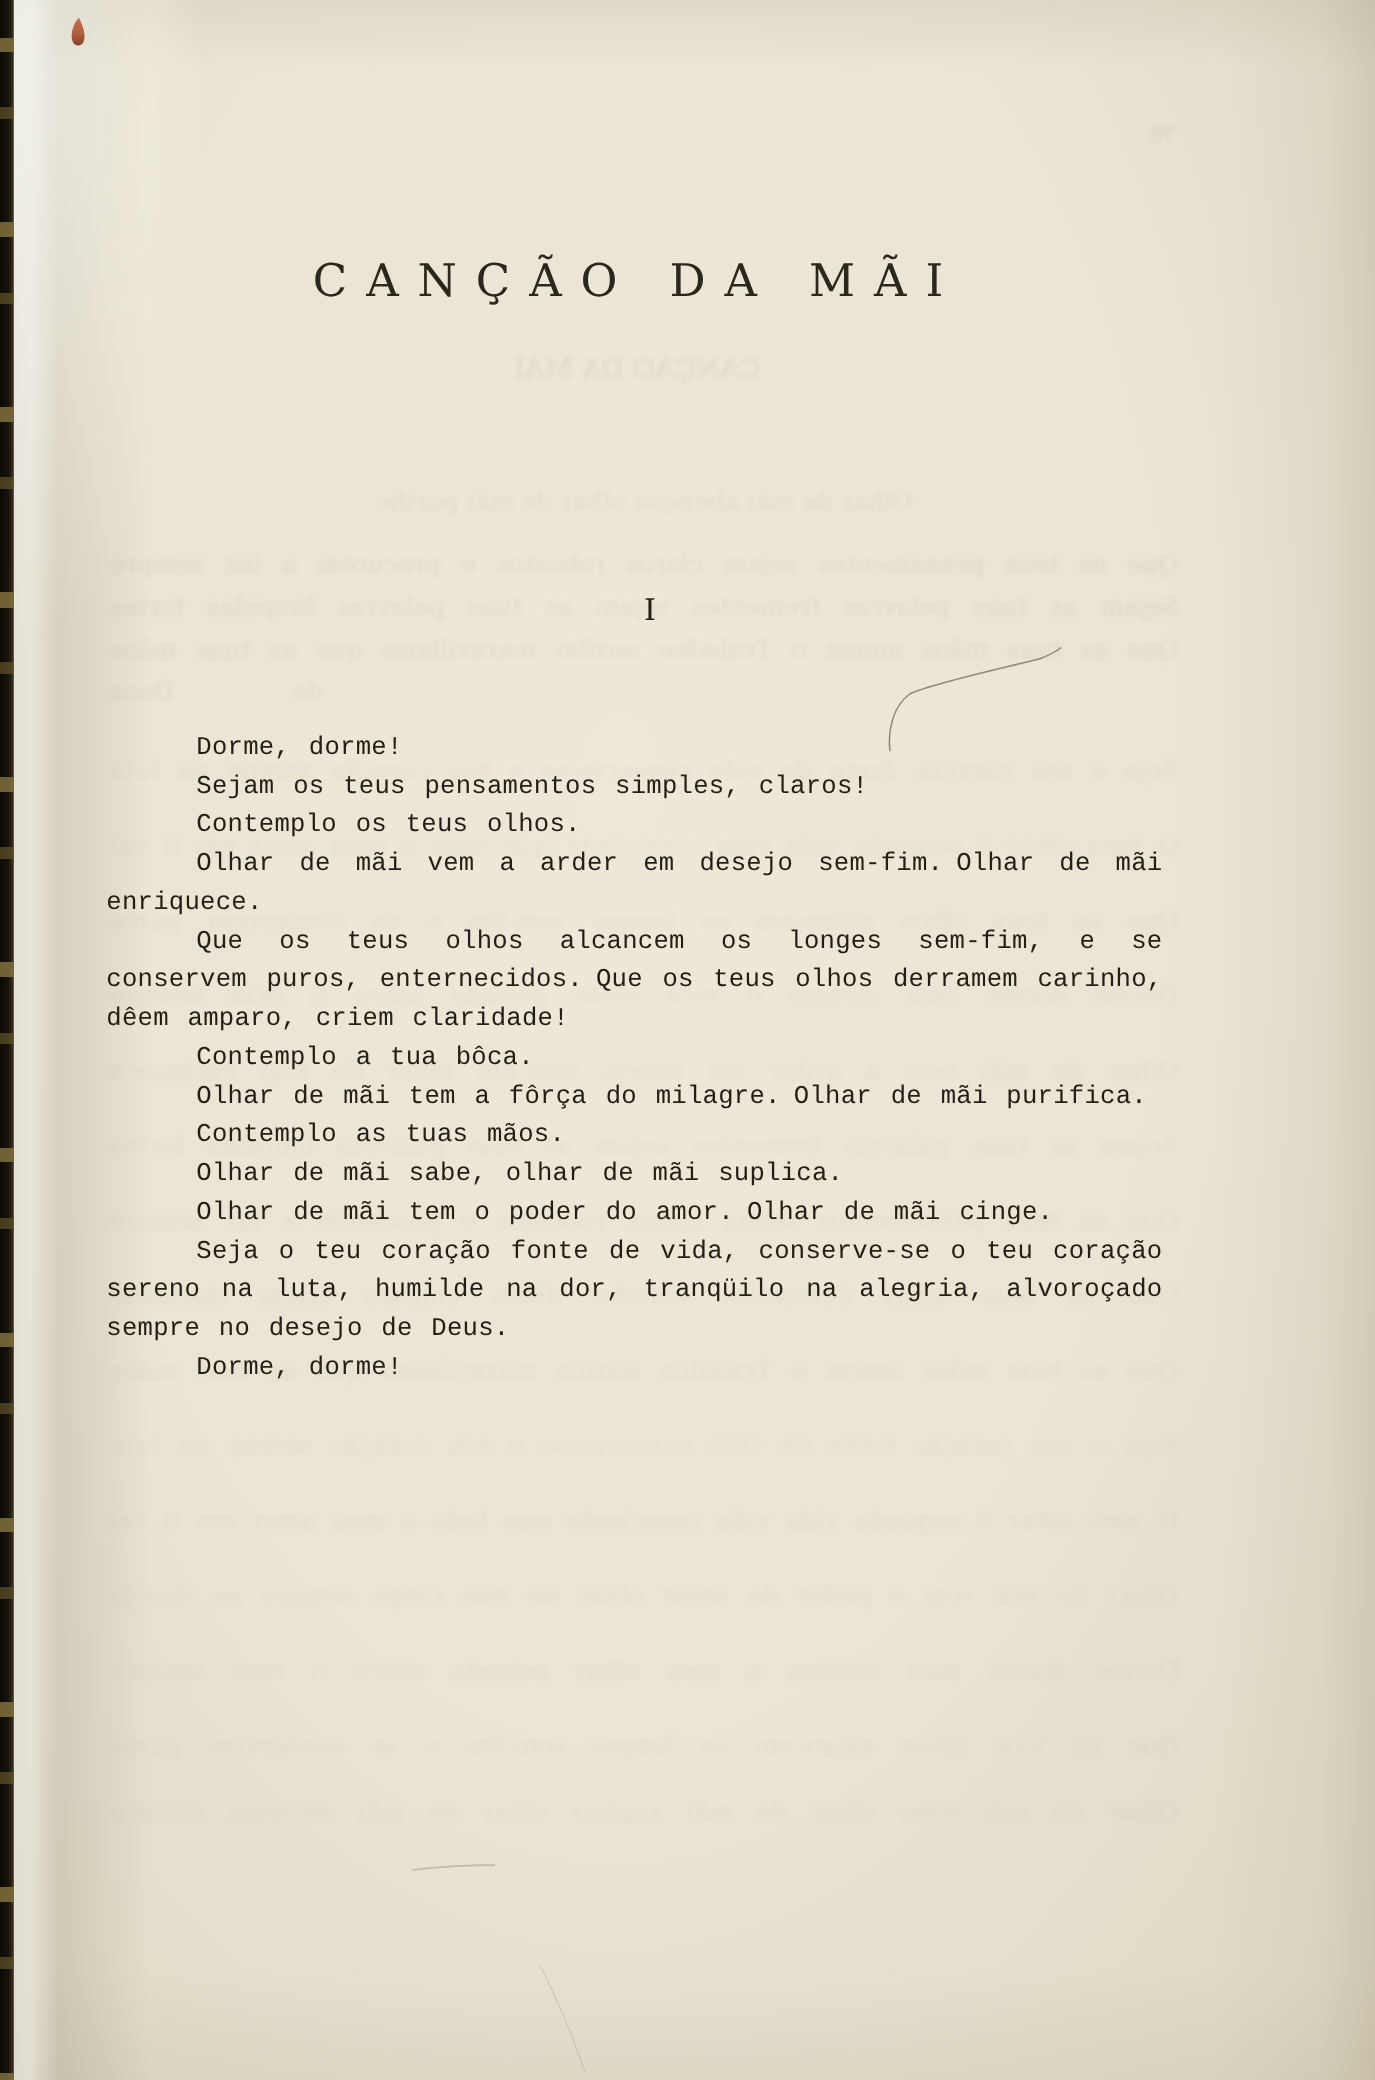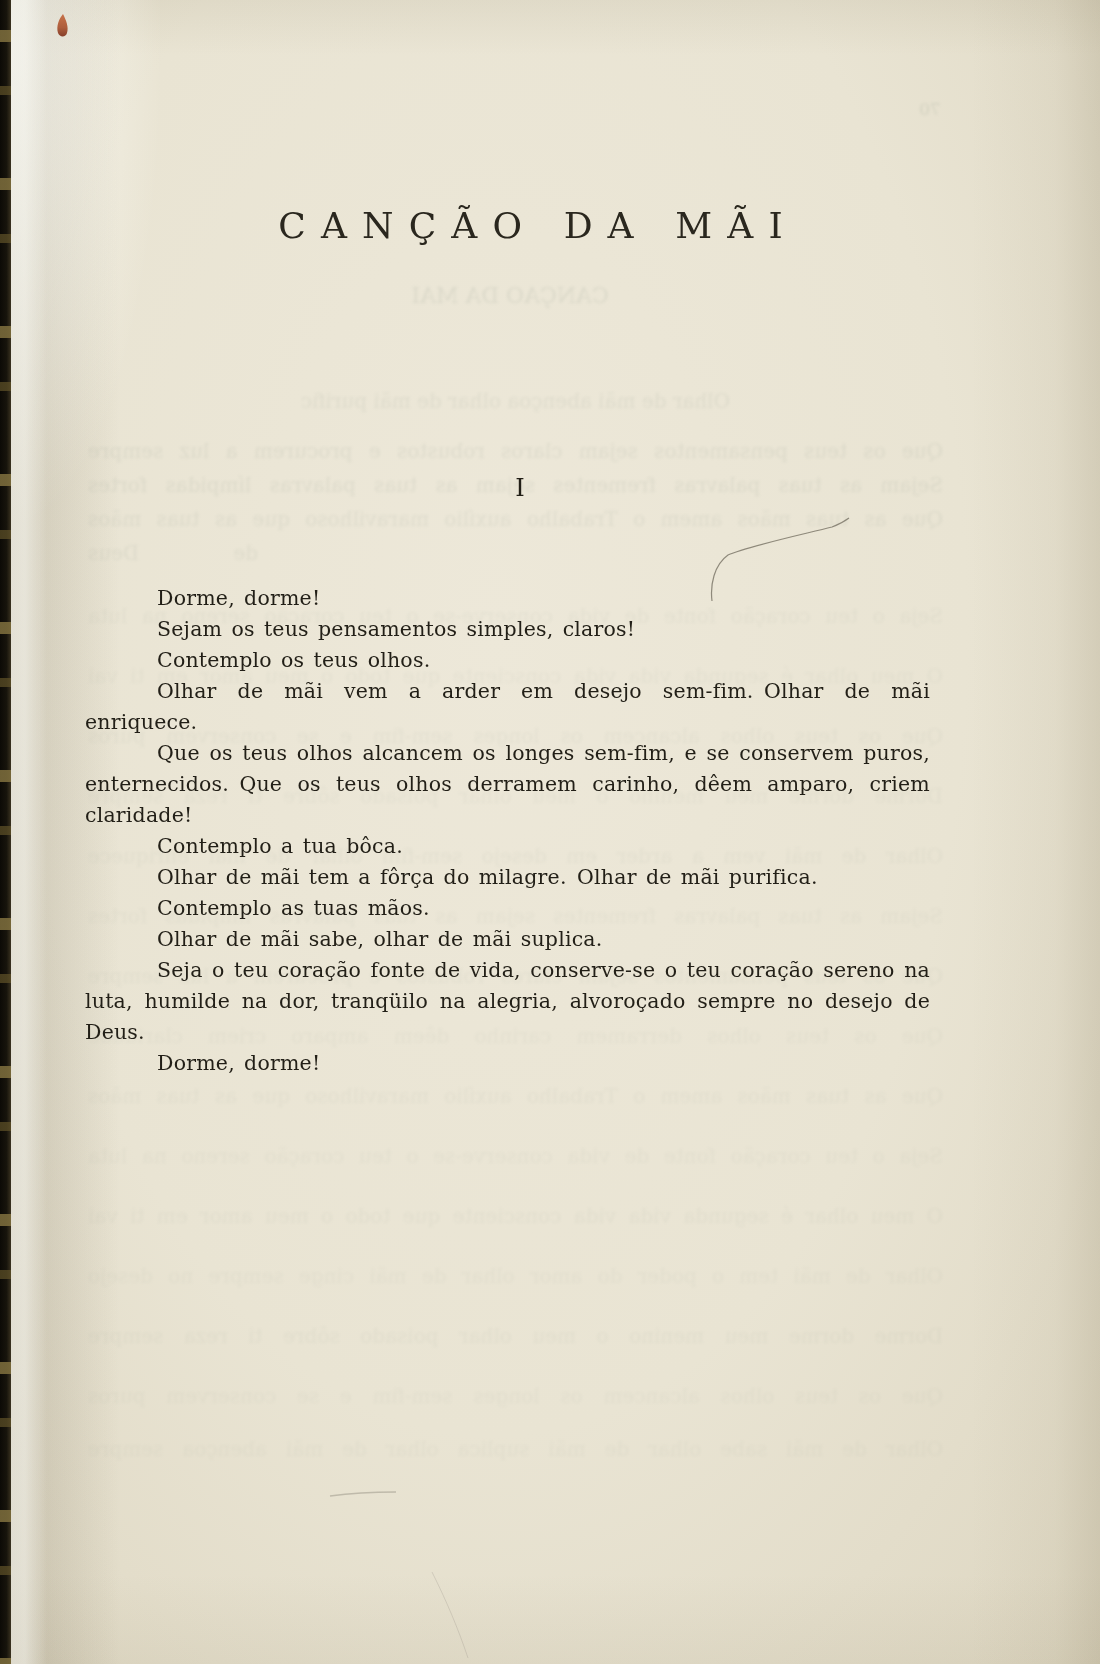--- a/index.html
+++ b/index.html
@@ -34,37 +34,37 @@
   .bleedthrough-layer{position:absolute;inset:0;pointer-events:none;}
   .ghost{
     position:absolute;color:var(--ghost);font-family:"DejaVu Serif", serif;
     transform:scaleX(-1);filter:blur(1.7px);white-space:nowrap;overflow:hidden;
     text-align:justify;text-align-last:justify;line-height:1.1;
   }
   .ghost.center{text-align:center;text-align-last:center;}
   .page-title{
     position:absolute;left:0;top:206px;width:1020px;text-align:center;
     font-size:36px;font-weight:500;color:var(--title_ink);
-    letter-spacing:.42em;line-height:1.1;padding-left:28px;
+    letter-spacing:.42em;line-height:1.1;
   }
   .epigraph{
     position:absolute;left:222px;top:310px;width:640px;
     font-size:18px;font-weight:700;color:var(--ink);
     letter-spacing:.30em;line-height:37px;white-space:nowrap;
   }
   .section-numeral{
     position:absolute;left:0;top:474px;width:1040px;text-align:center;
     font-size:24px;color:var(--ink);font-weight:500;
   }
   .poem{
     position:absolute;left:85px;top:583px;width:845px;
     font-size:20.5px;line-height:31px;color:var(--ink);
     text-align:justify;word-spacing:2.5px;letter-spacing:.2px;
   }
-  .para{margin:0;text-indent:72px;}
+  .para{margin:0;text-indent:72px;font-family:Liberation Mono, monospace;}
   .marks{position:absolute;inset:0;pointer-events:none;}
 </style>
 </head>
 <body>
 
 <div class="page">
 
   <div class="corner-light"></div>
   <div class="gutter-shadow"></div>
   <div class="edge-highlight"></div>
@@ -103,20 +103,21 @@
   <div class="poem">
       <p class="para">Dorme, dorme!</p>
       <p class="para">Sejam os teus pensamentos simples, claros!</p>
       <p class="para">Contemplo os teus olhos.</p>
       <p class="para">Olhar de mãi vem a arder em desejo sem-fim. Olhar de mãi enriquece.</p>
       <p class="para">Que os teus olhos alcancem os longes sem-fim, e se conservem puros, enternecidos. Que os teus olhos derramem carinho, dêem amparo, criem claridade!</p>
       <p class="para">Contemplo a tua bôca.</p>
       <p class="para">Olhar de mãi tem a fôrça do milagre. Olhar de mãi purifica.</p>
       <p class="para">Contemplo as tuas mãos.</p>
       <p class="para">Olhar de mãi sabe, olhar de mãi suplica.</p>
+      <p class="para">Olhar de mãi tem o poder do amor. Olhar de mãi cinge.</p>
       <p class="para">Seja o teu coração fonte de vida, conserve-se o teu coração sereno na luta, humilde na dor, tranqüilo na alegria, alvoroçado sempre no desejo de Deus.</p>
       <p class="para">Dorme, dorme!</p>
     </div>
 
   <svg class="marks" width="1100" height="1664" viewBox="0 0 1100 1664">
     <defs>
       <linearGradient id="redg" x1="0" y1="0" x2="0" y2="1">
         <stop offset="0" stop-color="#c4653a"></stop>
         <stop offset="0.6" stop-color="#a8502c"></stop>
         <stop offset="1" stop-color="#7c2d17"></stop>

